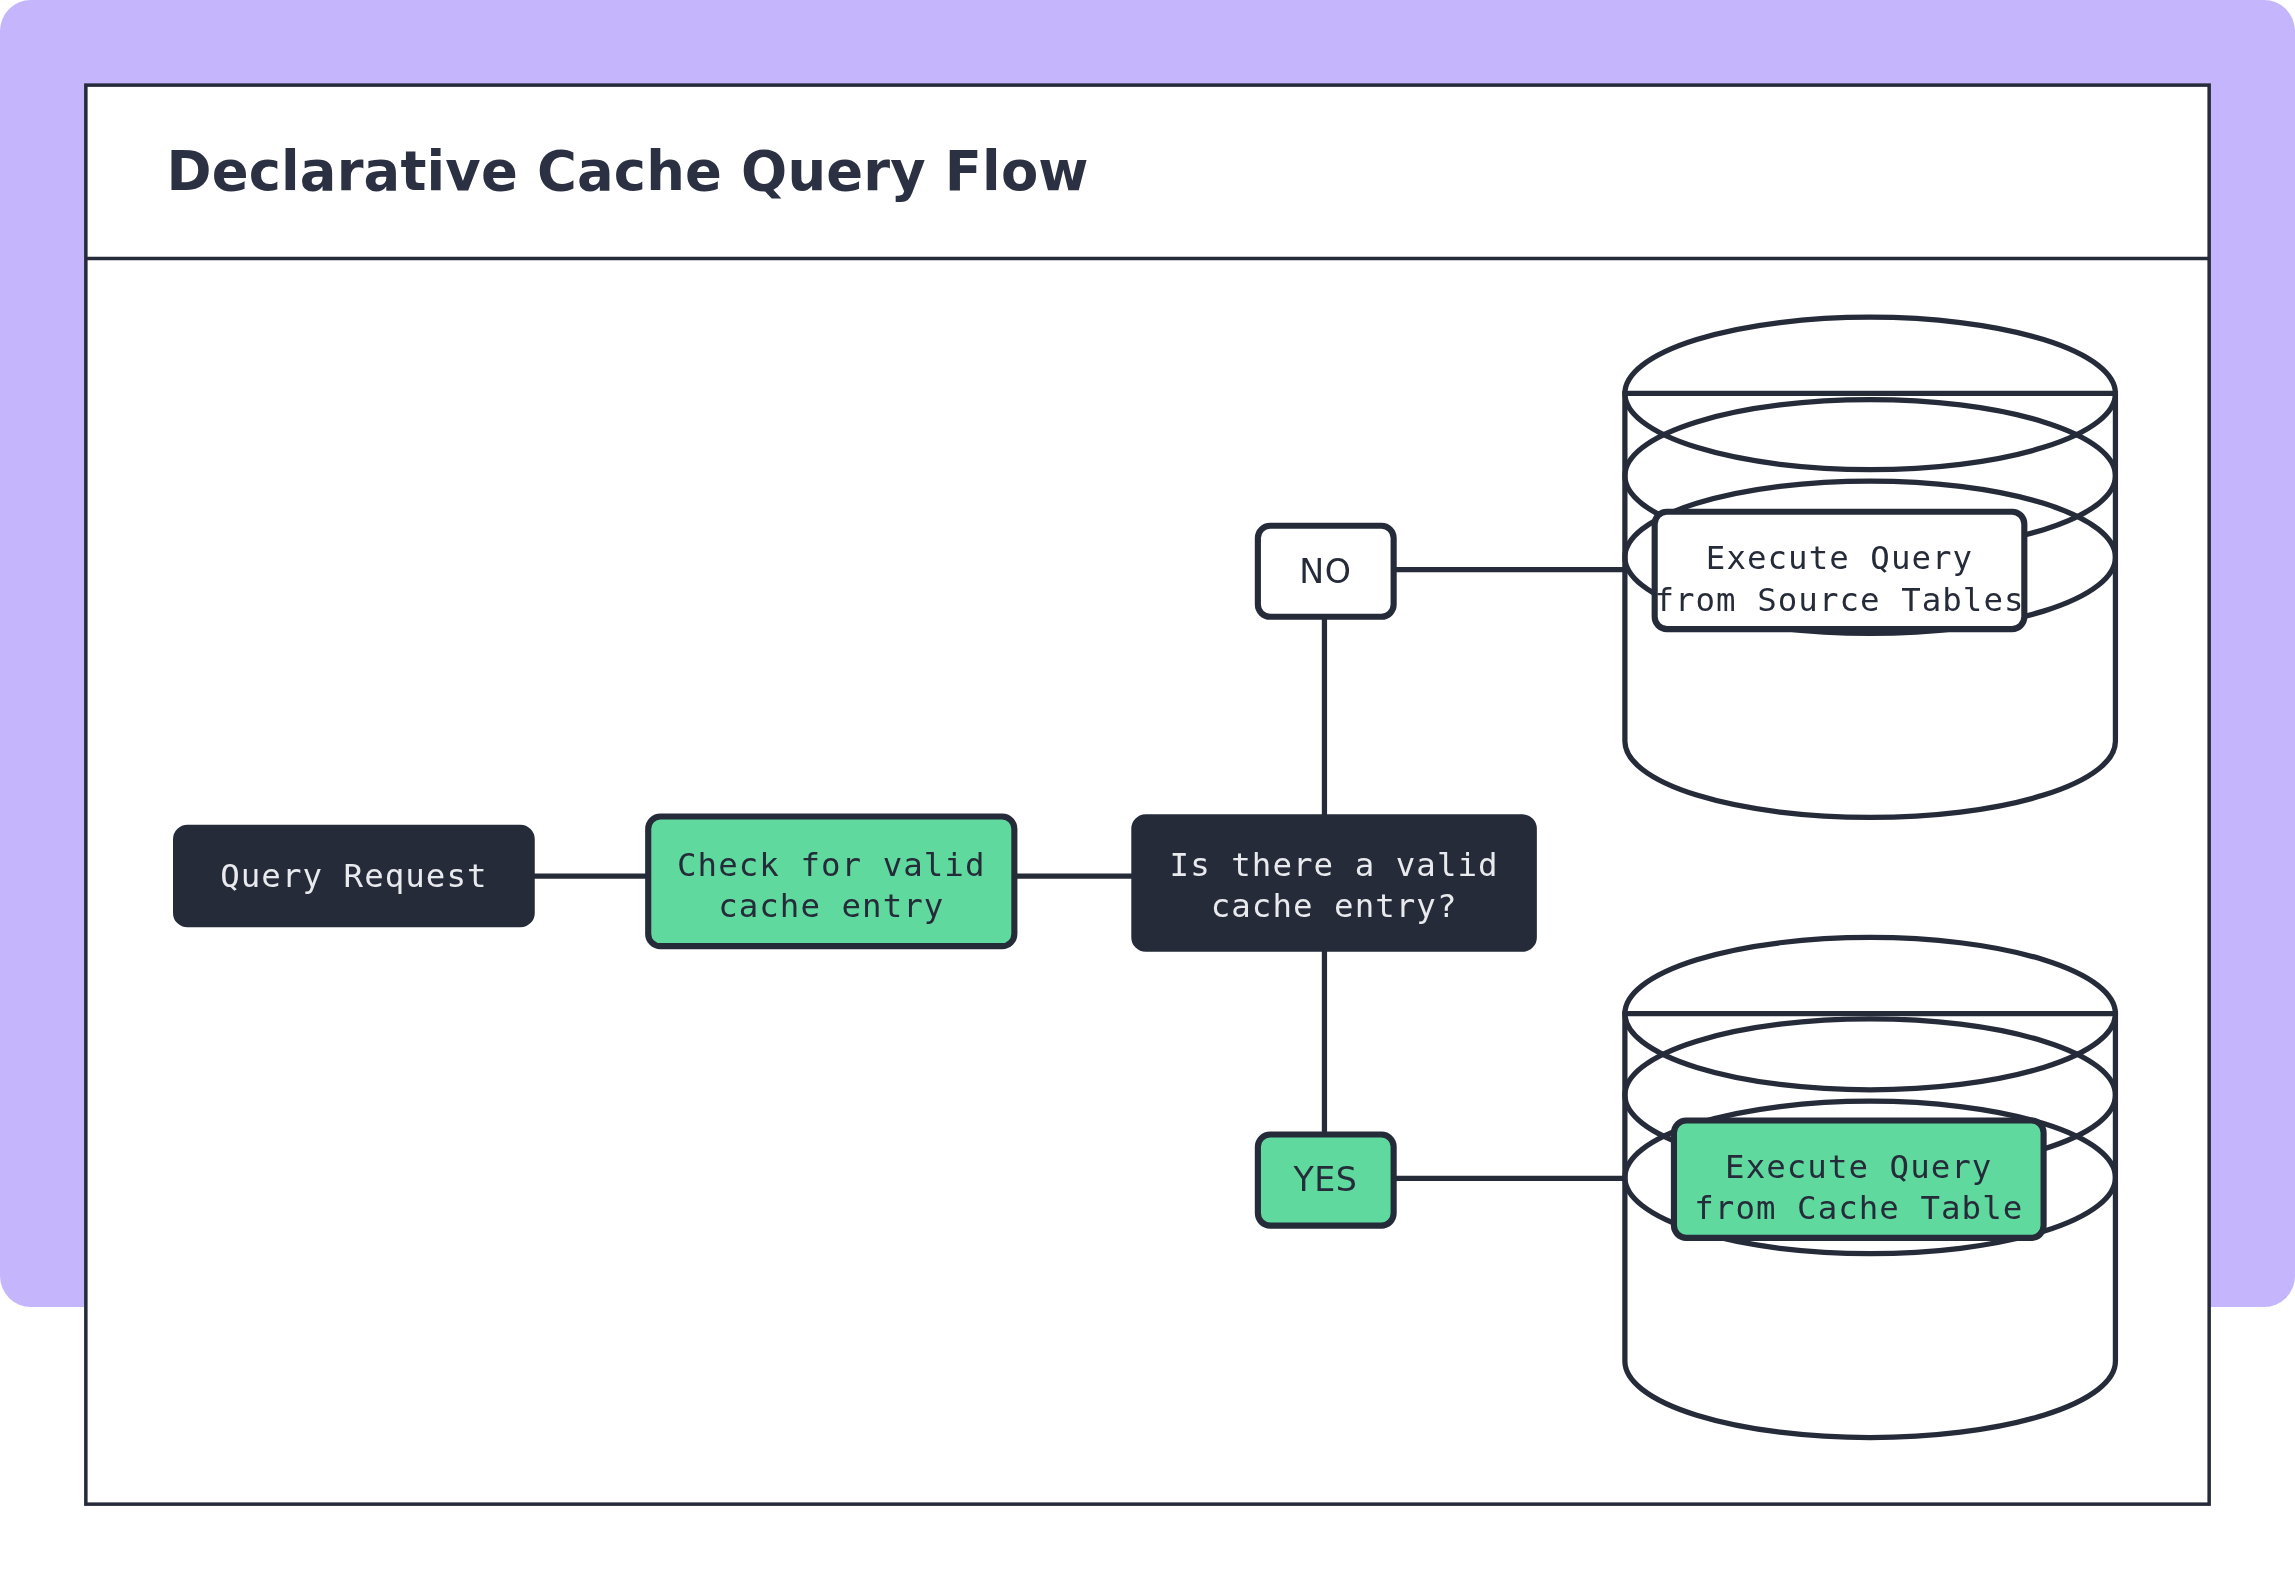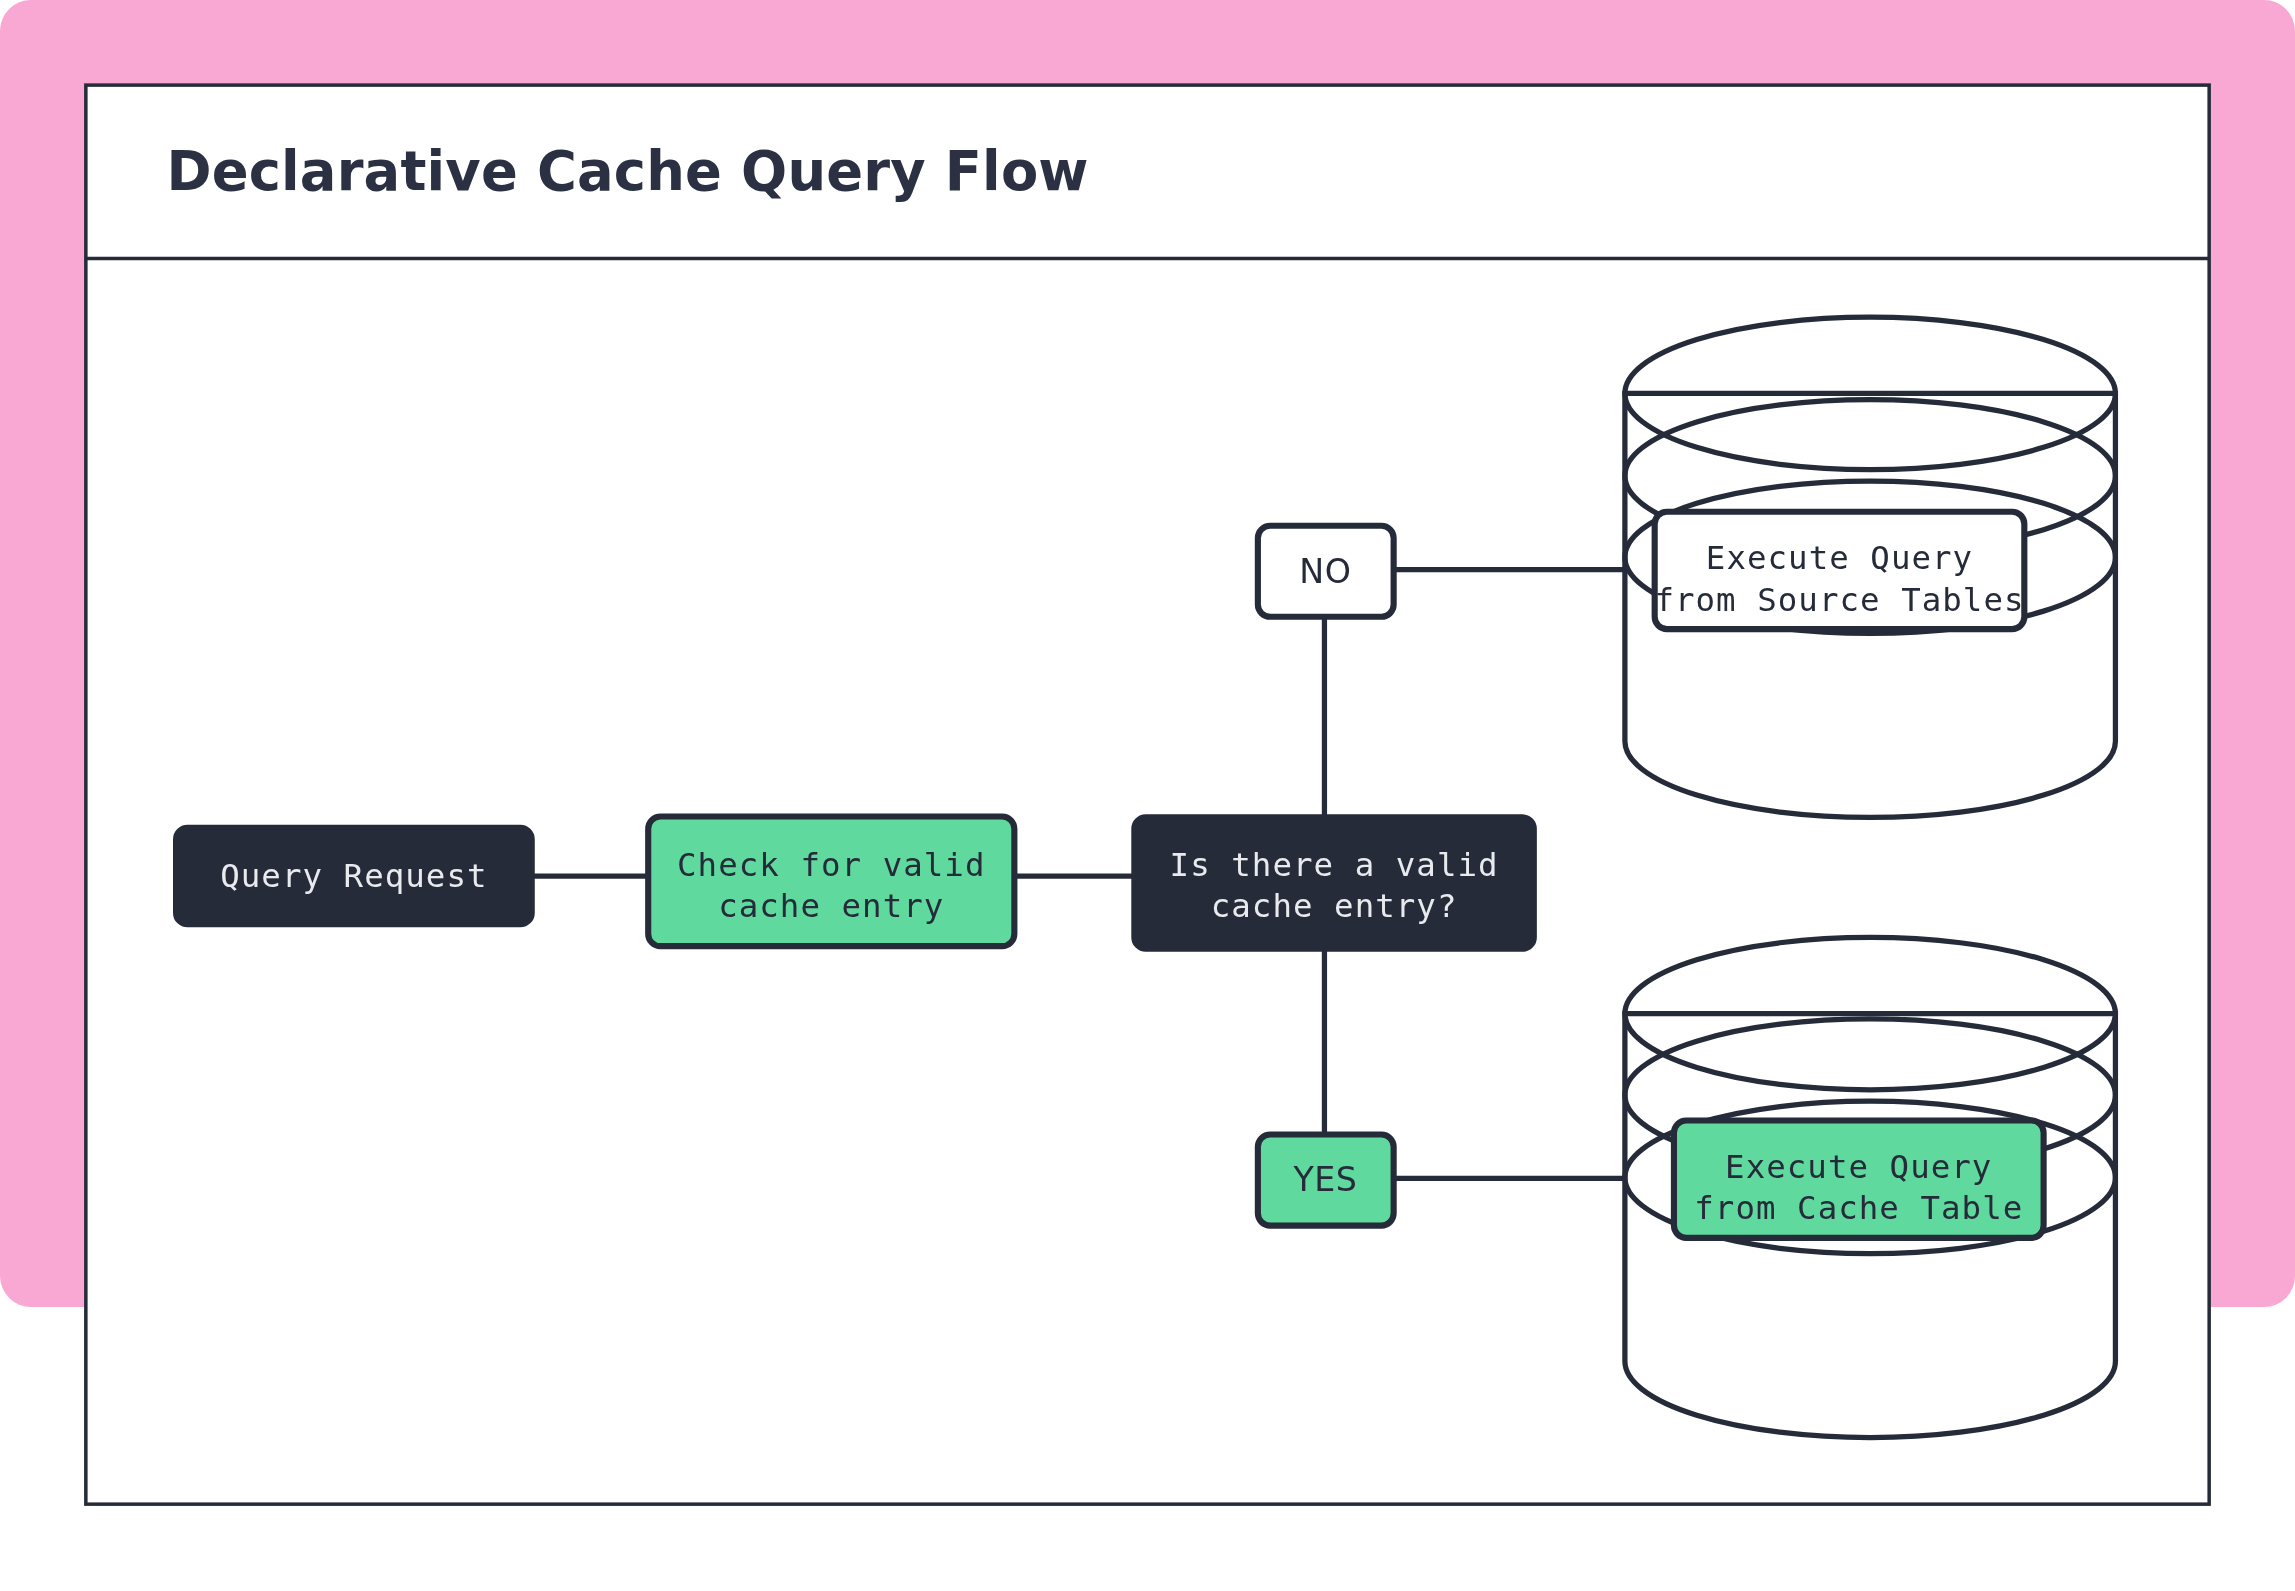--- a/index.html
+++ b/index.html
@@ -10,21 +10,21 @@
   body {
     width: 2295px;
     height: 1591px;
     font-family: "Liberation Sans", sans-serif;
     overflow: hidden;
   }
   #stage {
     position: relative;
     width: 2295px;
     height: 1307px;
-    background: #f9a8d4;
+    background: #c4b5fd;
     border-radius: 31px;
   }
   #diagram-svg {
     position: absolute;
     left: 0;
     top: 0;
     width: 2295px;
     height: 1591px;
     display: block;
   }

